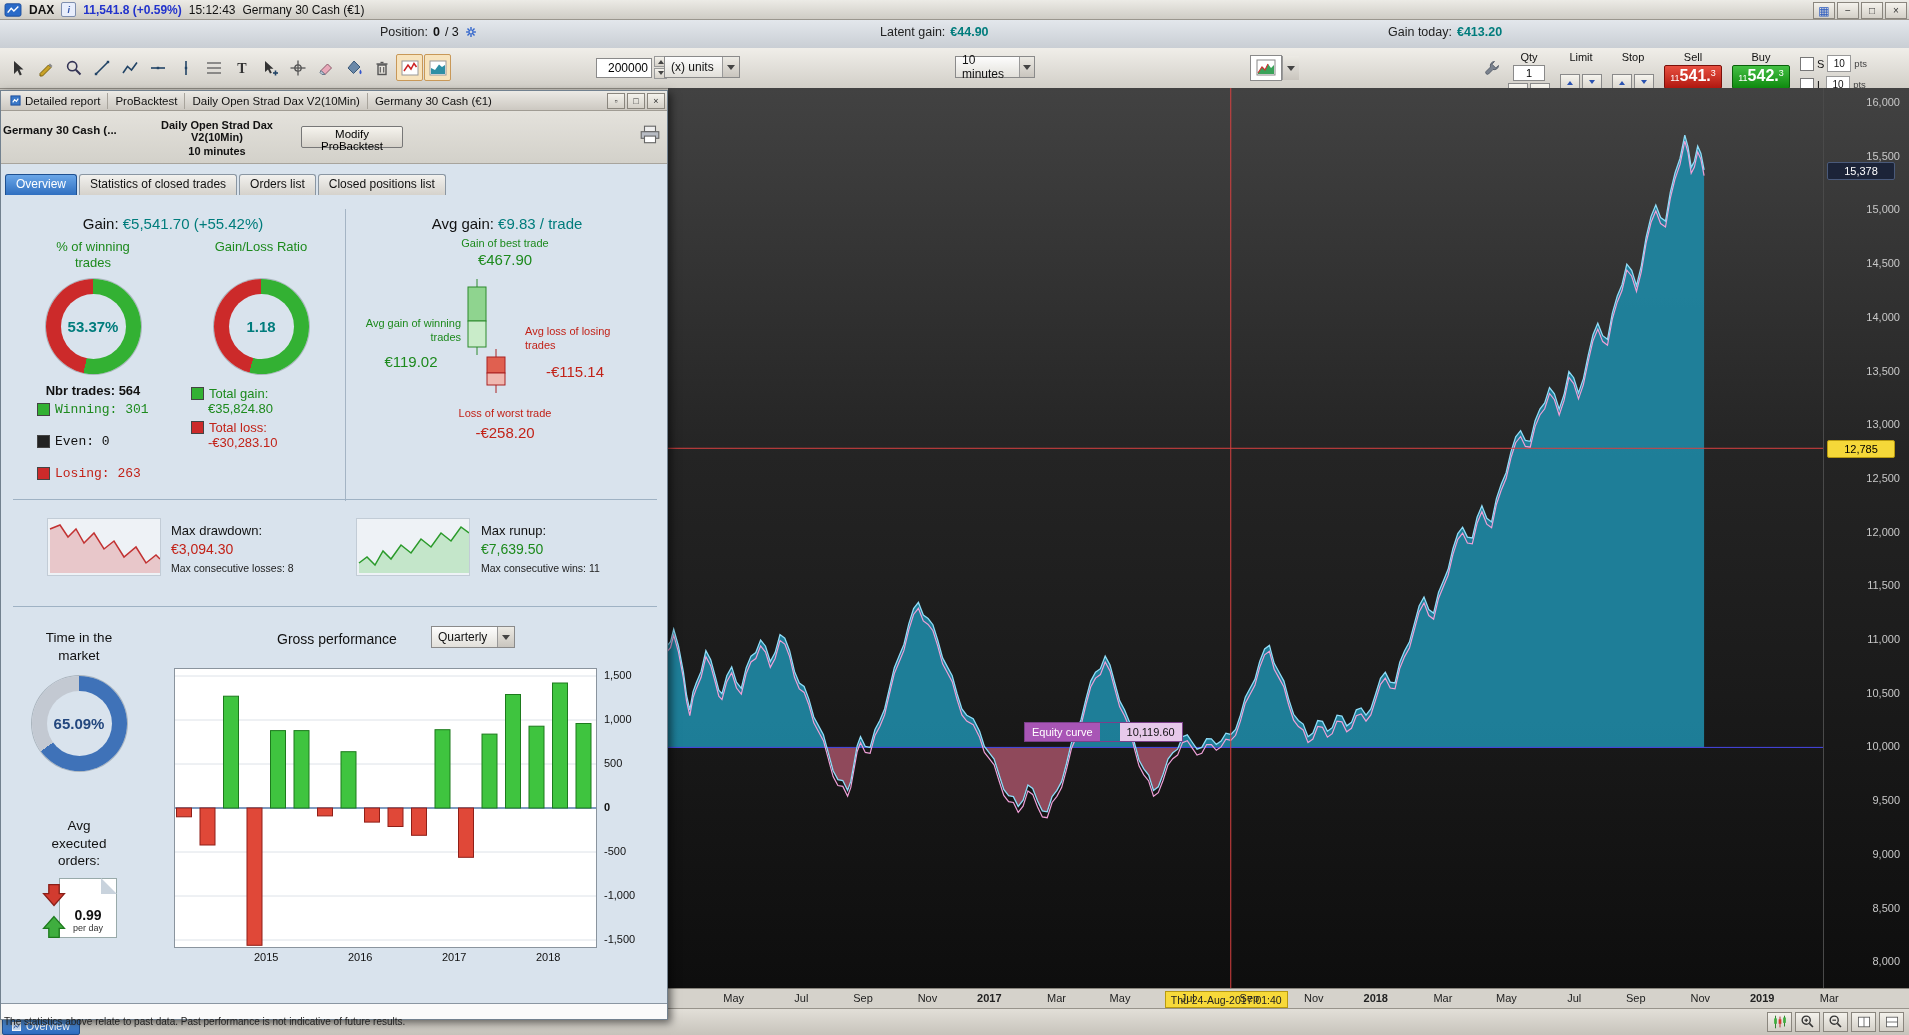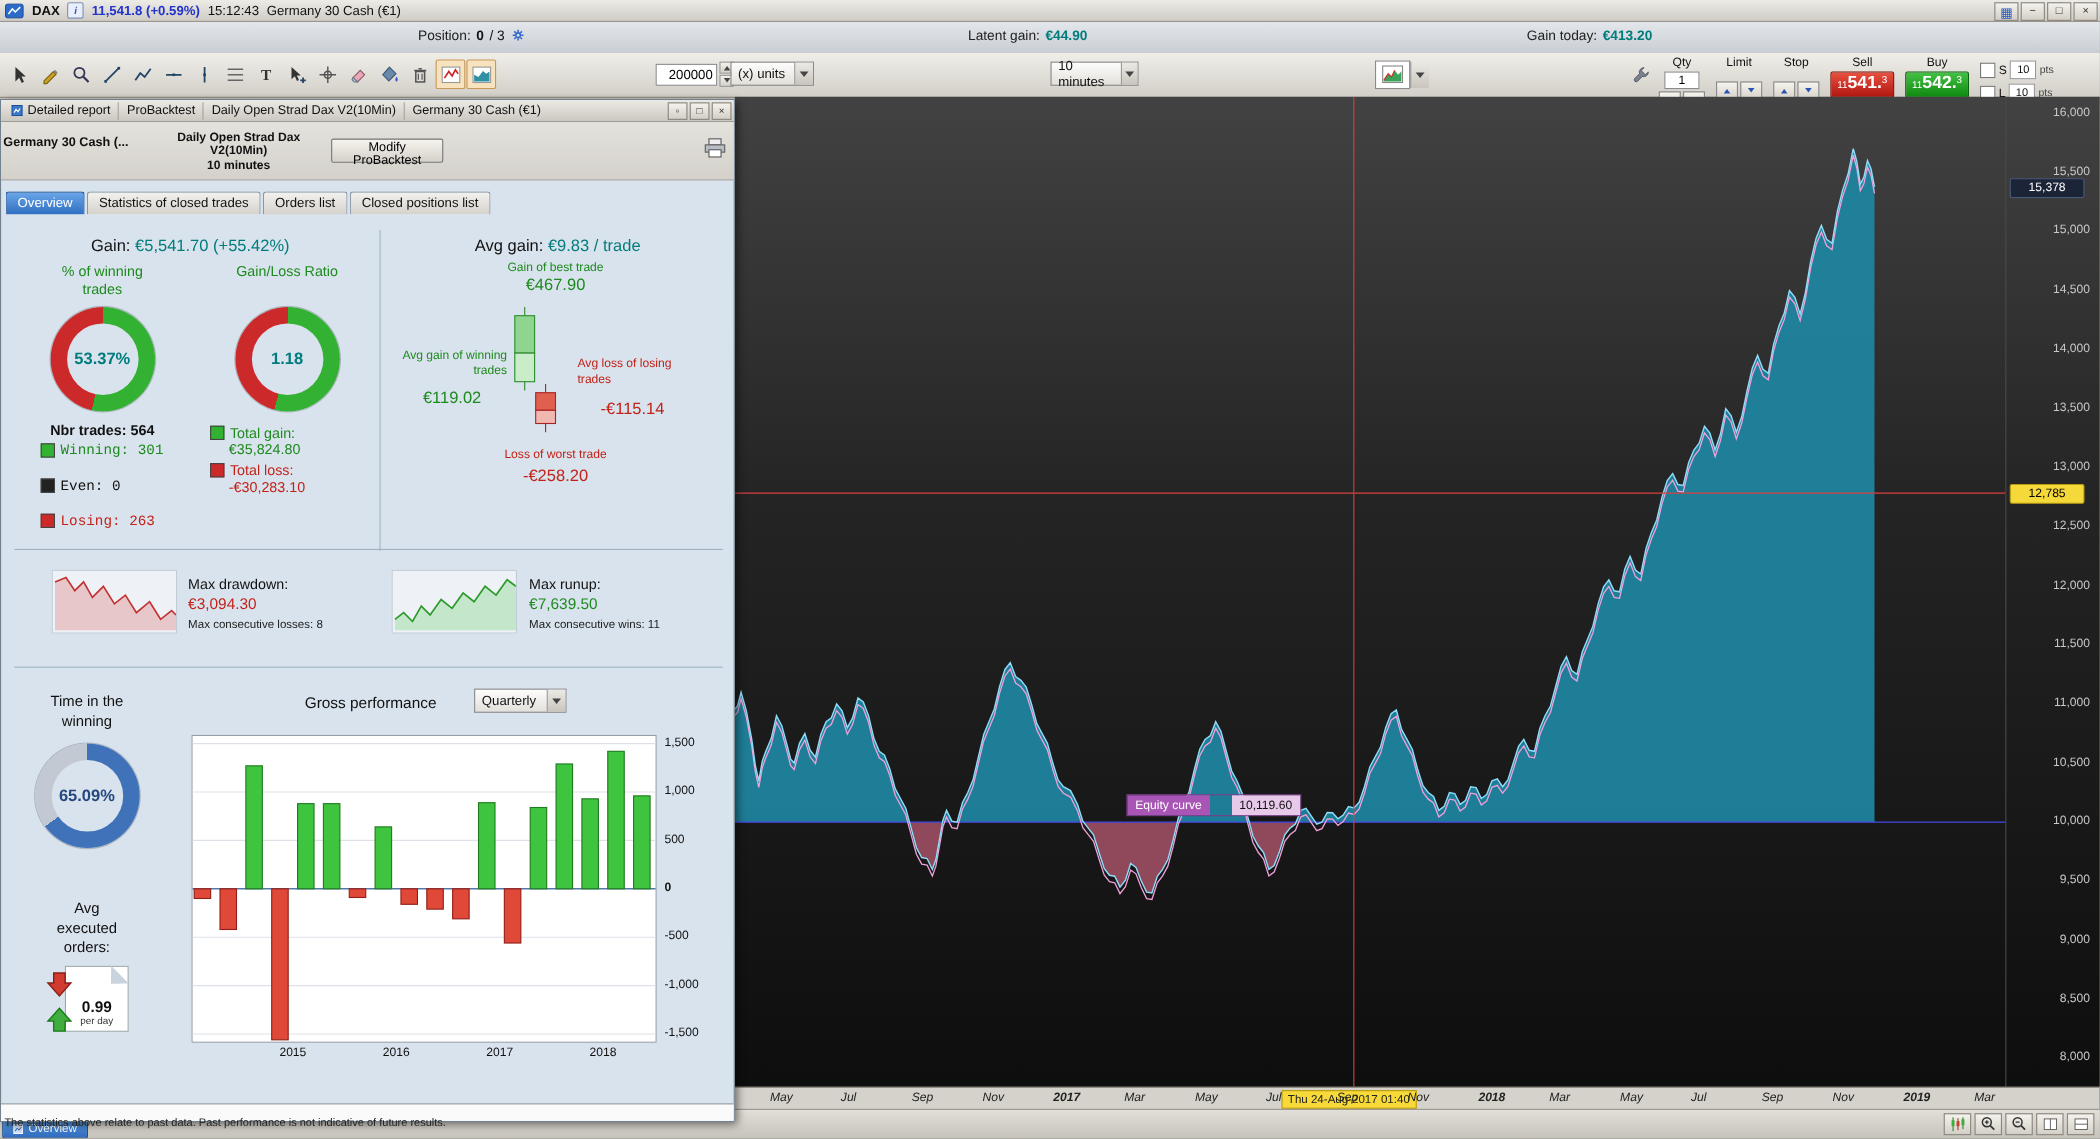--- a/index.html
+++ b/index.html
@@ -44,21 +44,21 @@
   .sl-pts{font-size:9.5px;color:#444;}
   
   .chart{position:absolute;left:668px;top:88px;width:1241px;height:920px;background:linear-gradient(#424242,#242424 40%,#0d0d0d);}
   #eqsvg{position:absolute;left:0;top:0;}
   .price-axis{position:absolute;left:1155px;top:0;width:86px;height:900px;border-left:1px solid #4a4a4a;font-size:11px;color:#c8c8c8;}
   .pa-label{position:absolute;right:10px;}
   .pa-badge{position:absolute;left:3px;width:66px;height:16px;display:flex;align-items:center;justify-content:center;font-size:11px;border-radius:2px;}
   .pa-badge.dark{background:#1c2438;border:1px solid #4a5a7a;color:#fff;}
   .pa-badge.yellow{background:#f5d839;border:1px solid #b89a10;color:#000;}
   .time-axis{position:absolute;left:0;top:900px;width:1241px;height:20px;background:#d5d2cb;border-top:1px solid #8a867e;font-size:11px;color:#222;}
-  .ta-label{position:absolute;top:3px;width:44px;text-align:left;font-style:italic;}
+  .ta-label{position:absolute;top:3px;width:44px;text-align:right;}
   .ta-label.year{font-weight:bold;}
   .date-label{position:absolute;top:2px;height:15px;padding:0 5px;background:#f7d93a;border:1px solid #b89a10;font-size:10.5px;display:flex;align-items:center;white-space:nowrap;}
   .eq-tooltip{position:absolute;display:flex;height:18px;border:1px solid #7a3f8a;font-size:11px;z-index:3;}
   .eq-tooltip .seg1{background:#a855b5;color:#fff;display:flex;align-items:center;padding:0 7px;}
   .eq-tooltip .seg2{background:#e7c9ea;color:#111;display:flex;align-items:center;padding:0 7px;margin-left:20px;}
   
   .panel{position:absolute;left:0;top:90px;width:668px;height:930px;background:#d9e3ed;border:1px solid #72818f;box-shadow:3px 3px 8px rgba(0,0,0,.55);z-index:5;box-sizing:border-box;}
   .panel-tabs{position:absolute;left:0;top:0;width:100%;height:20px;background:linear-gradient(#eceae5,#ccc8c1);border-bottom:1px solid #a09c94;display:flex;align-items:center;font-size:11.5px;padding-left:2px;box-sizing:border-box;}
   .ptab{padding:2px 7px;border-right:1px solid #a8a49c;display:flex;align-items:center;gap:4px;white-space:nowrap;}
   .pwin{position:absolute;right:2px;top:2px;display:flex;gap:2px;}
@@ -596,21 +596,21 @@
         <path d="M2 44 L10 38 L18 46 L26 32 L34 40 L44 26 L54 34 L64 20 L74 28 L84 14 L94 22 L104 8 L112 14" fill="none" stroke="#2a9a2a" stroke-width="1.5"></path>
       </svg>
     </span>
     <div class="abs" style="left:480px;top:432px;font-size:13px;">Max runup:</div>
     <div class="abs greenv" style="left:480px;top:450px;font-size:14px;">€7,639.50</div>
     <div class="abs small-note" style="left:480px;top:471px;">Max consecutive wins: 11</div>
 
     <div class="hdiv" style="top:515px;"></div>
 
     <div class="tim-block">
-      <div class="tim-title">Time in the winning</div>
+      <div class="tim-title">Time in the market</div>
       <div class="donut" style="margin-top: 12px; background: conic-gradient(rgb(63, 114, 184) 0deg, rgb(63, 114, 184) 65.09%, rgb(195, 201, 210) 65.09%, rgb(195, 201, 210) 100%);">
         <div class="donut-hole">
             <span style="color:#23477e;">65.09%</span>
           </div>
       </div>
     </div>
 
     <div class="ord-block">
       <div class="ord-title">Avg executed orders:</div>
       <div class="flex" style="margin-top:8px;align-items:flex-start;">

